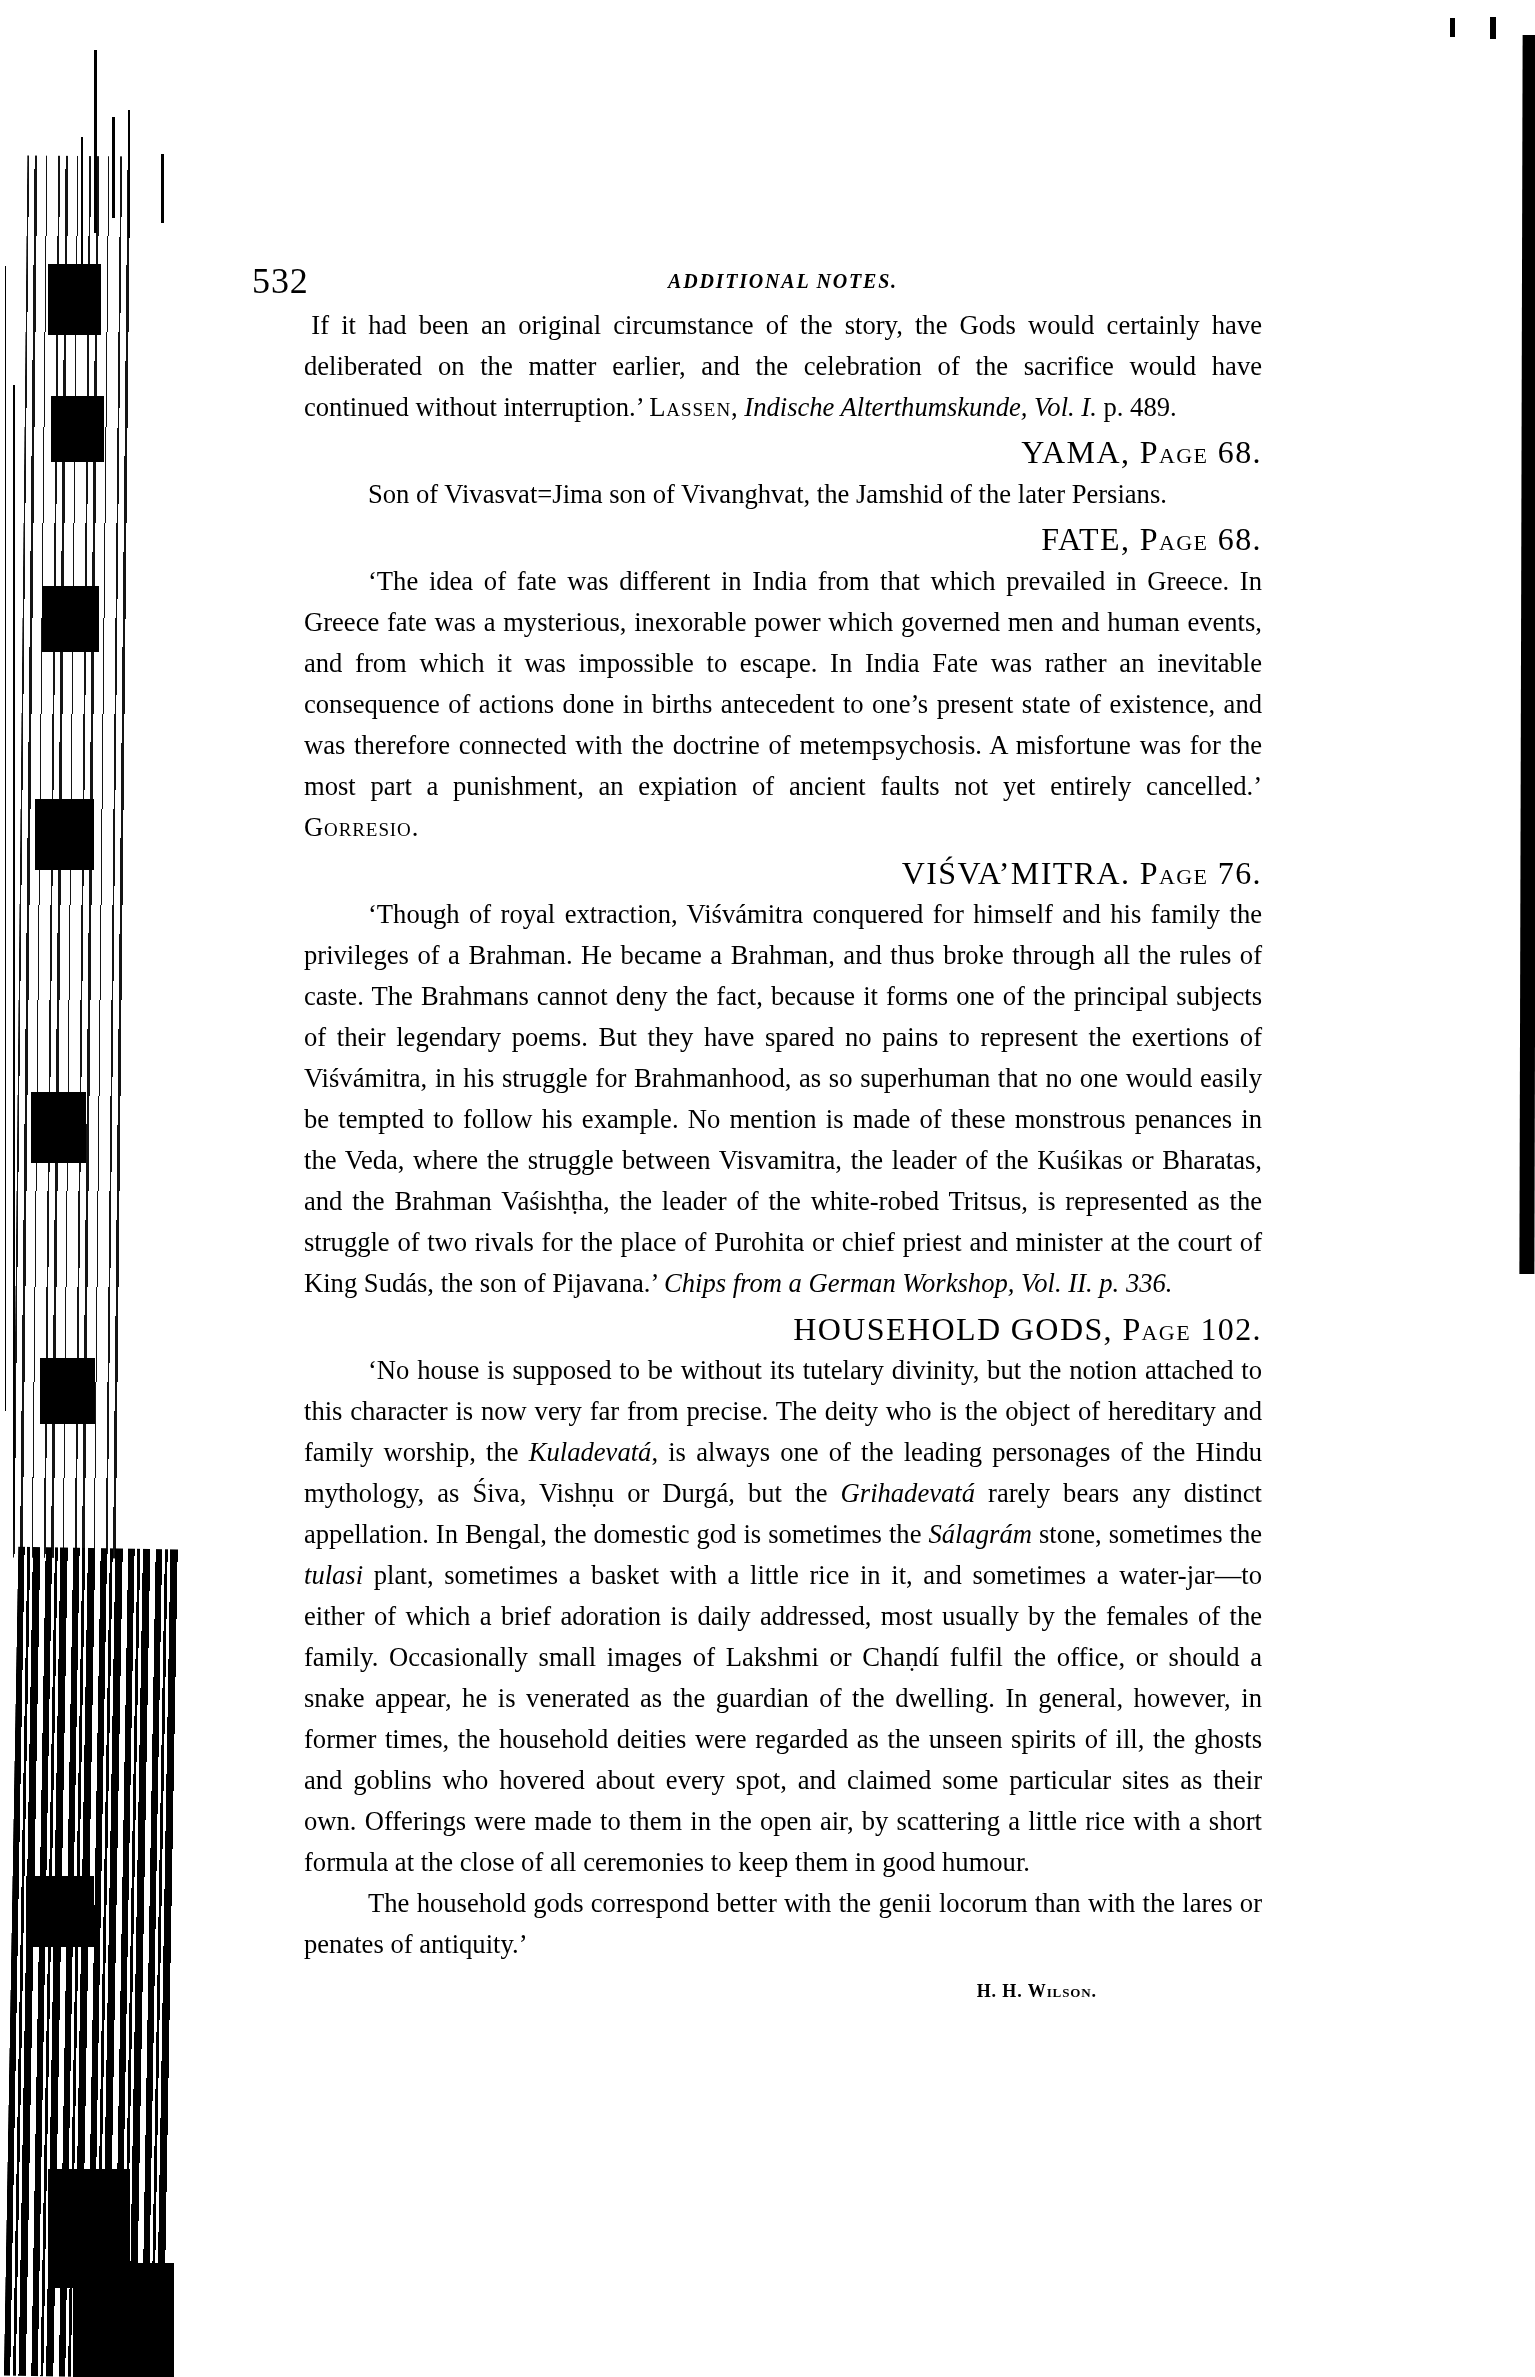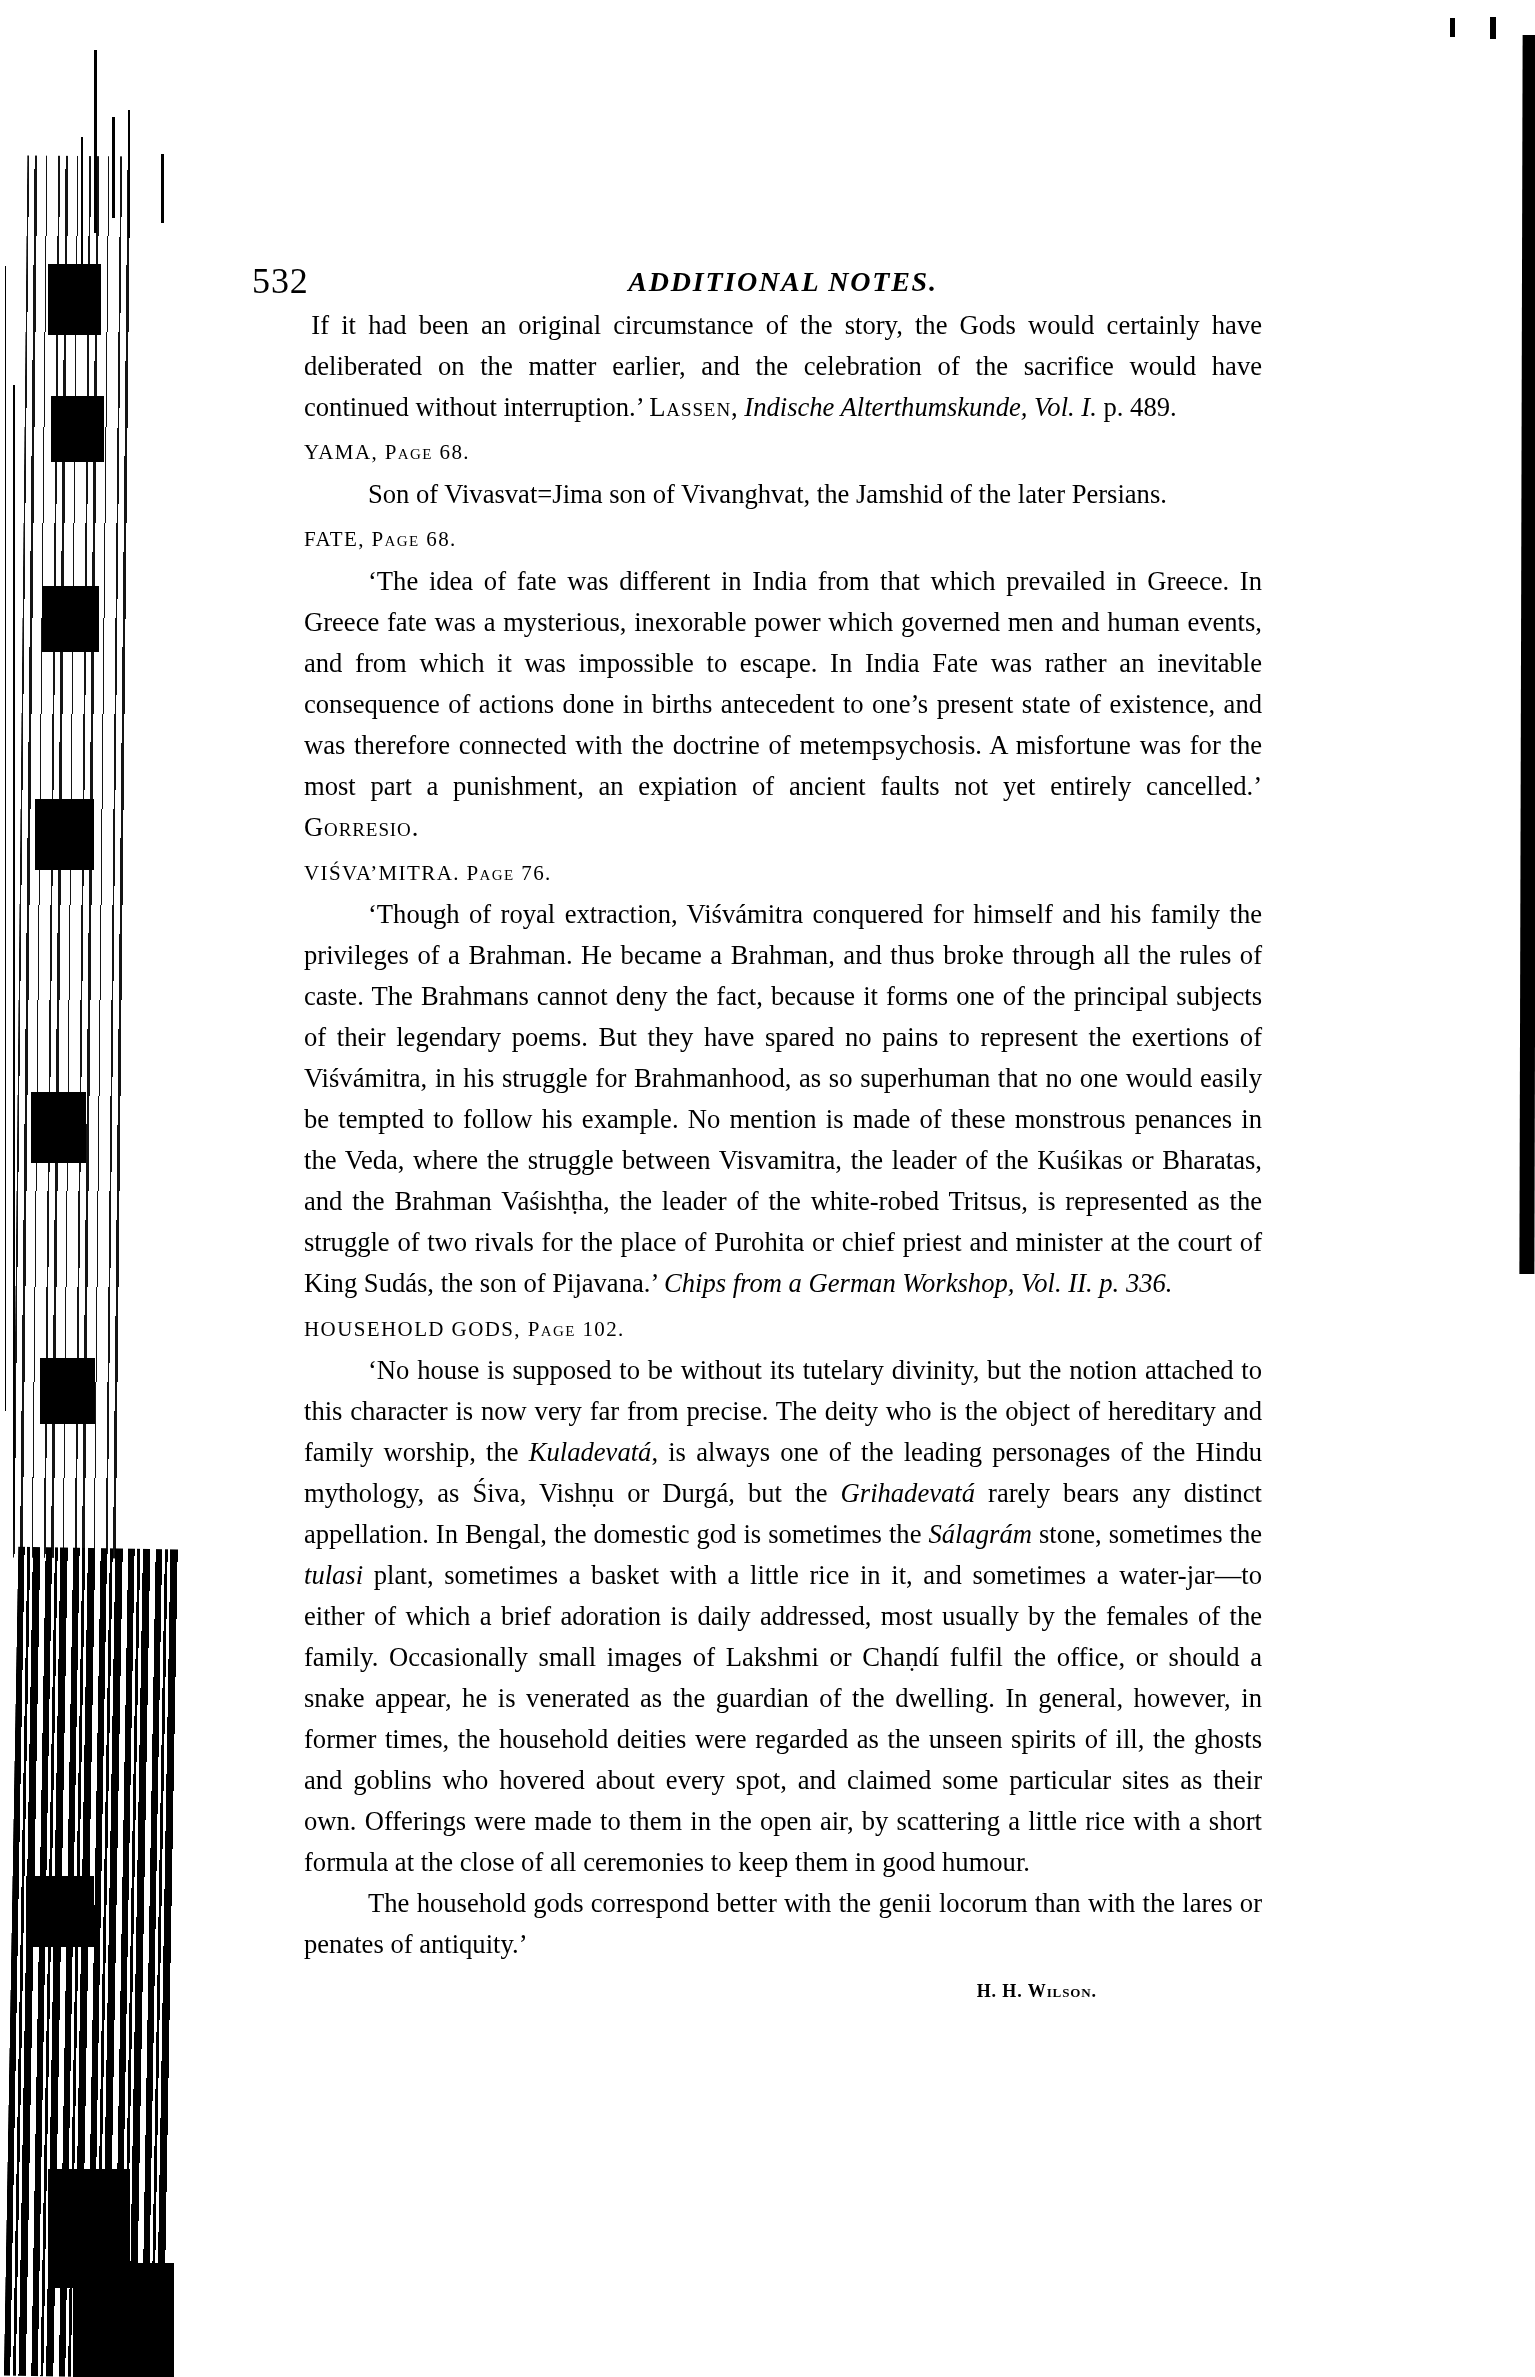--- a/index.html
+++ b/index.html
@@ -9,24 +9,24 @@
     font-family:"Liberation Serif","DejaVu Serif",serif;
   }
   .text-column{
     position:absolute;left:304px;top:0;width:958px;
     font-size:26.6px;line-height:41px;text-align:justify;
   }
   .page-header{position:relative;height:44px;margin-top:261px;}
   .page-number{position:absolute;left:-52px;top:0;font-size:36px;letter-spacing:0.9px;}
   .running-title{
     position:absolute;left:0;right:0;top:0;text-align:center;
-    font-style:italic;font-weight:bold;font-size:28px;letter-spacing:1.8px;
+    font-style:italic;font-weight:bold;font-size:20px;letter-spacing:1.8px;
   }
   h2{
-    margin:6.4px 0 2.7px;text-align:left;font-size:21px;font-weight:normal;
+    margin:6.4px 0 2.7px;text-align:right;font-size:32px;font-weight:normal;
     font-variant:small-caps;letter-spacing:1.4px;line-height:37px;
   }
   .para{margin:0;text-indent:64px;}
   .para.no-indent{text-indent:7.3px;}
   .italic{font-style:italic;}
   .smallcaps{font-variant:small-caps;letter-spacing:0.9px;font-family:Liberation Serif, serif;}
   .signature{margin-top:5.5px;text-align:right;padding-right:165px;font-size:18px;font-weight:bold;}
   
   .art{position:absolute;background:#000;}
   .band1{

